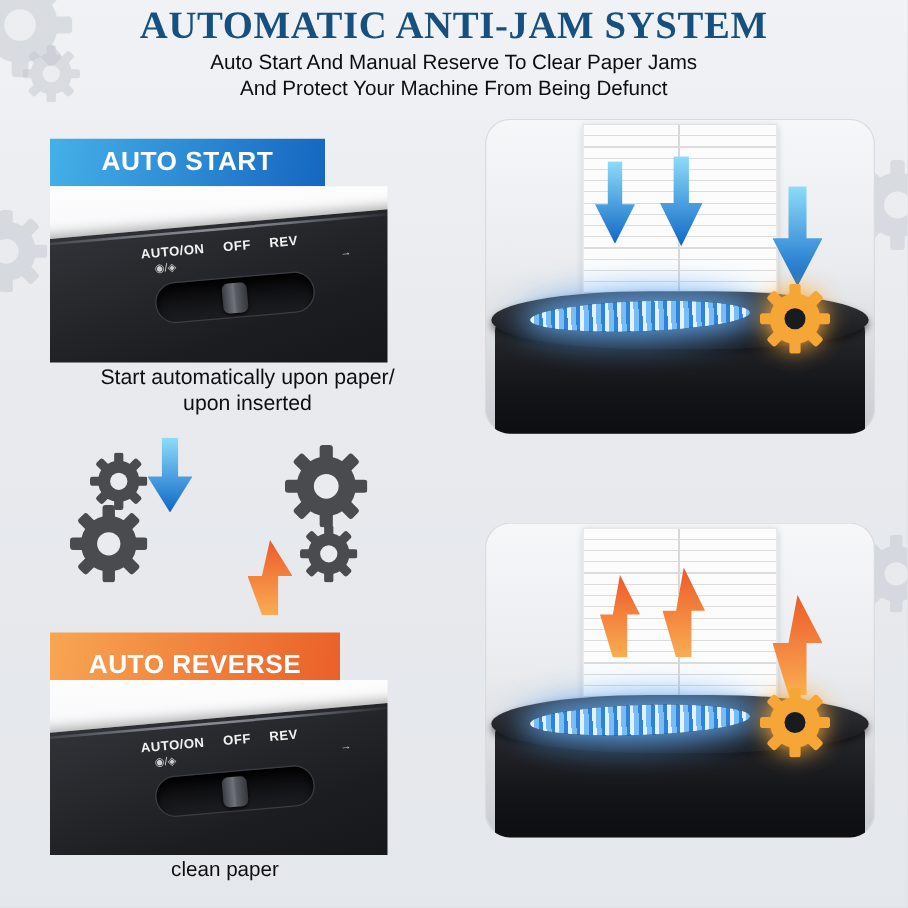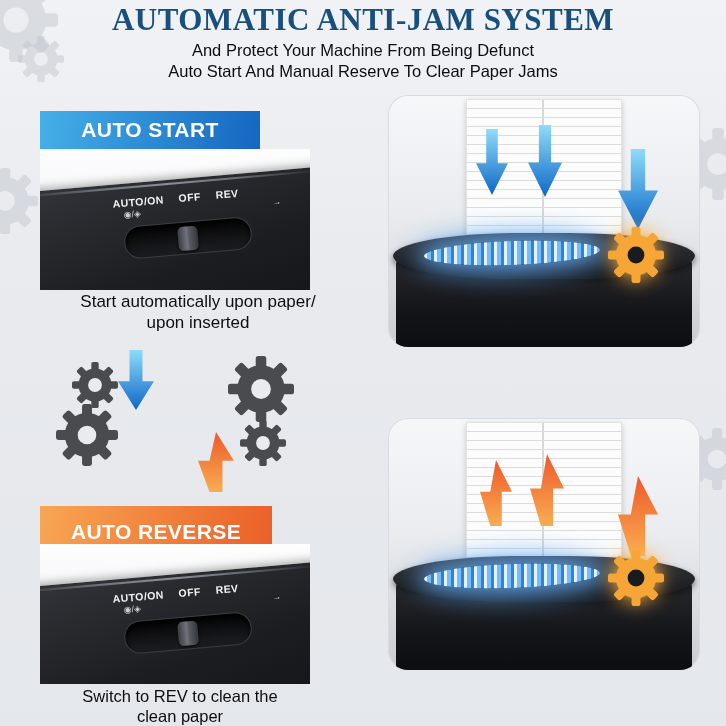--- a/index.html
+++ b/index.html
@@ -167,22 +167,22 @@
     </svg>
   <svg class="gear bg" style="left:682px; top:128px; width:72px; height:72px;">
       <use href="#gear"></use>
     </svg>
   <svg class="gear bg" style="left:686px; top:428px; width:62px; height:62px;">
       <use href="#gear"></use>
     </svg>
 
   <h1 class="title">AUTOMATIC ANTI-JAM SYSTEM</h1>
   <div class="subtitle">
+    <span>Auto Start And Manual Reserve To Clear Paper Jams</span>
     <span>And Protect Your Machine From Being Defunct</span>
-    <span>Auto Start And Manual Reserve To Clear Paper Jams</span>
   </div>
 
   <div class="badge start">AUTO START</div>
 
   <div class="photo p1">
     <div class="device">
       <div class="panel">
         <div class="modes">
           <span>AUTO/ON</span>
           <span>OFF</span>
@@ -234,21 +234,20 @@
           <span>→</span>
         </div>
         <div class="slider">
           <div class="knob"></div>
         </div>
       </div>
     </div>
   </div>
 
   <div class="caption c2">
-    <span>Switch to REV to clean the</span>
     <span>clean paper</span>
   </div>
 
   <div class="scene s1">
     <div class="paper"></div>
     <div class="arrow down" style="left:88px; top:34px; width:32px; height:66px;"></div>
     <div class="arrow down" style="left:140px; top:30px; width:34px; height:72px;"></div>
     <div class="arrow down" style="left:230px; top:54px; width:40px; height:80px;"></div>
     <div class="shredder">
       <div class="bin"></div>

